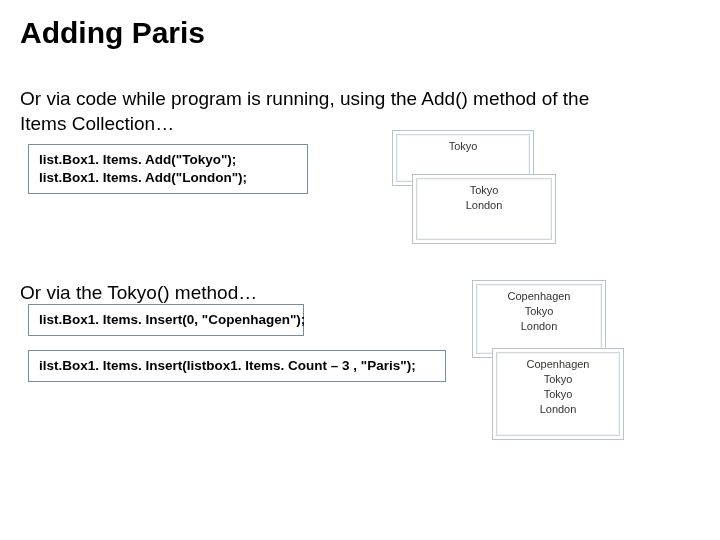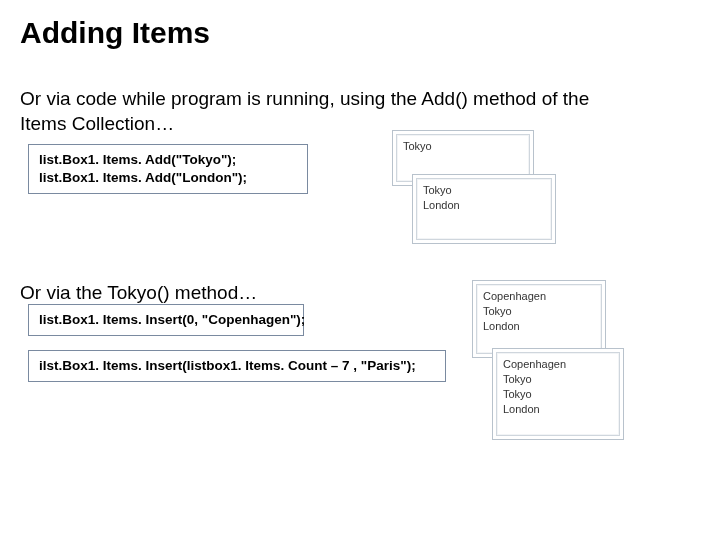--- a/index.html
+++ b/index.html
@@ -44,29 +44,30 @@
   .listbox-inner {
     border: 1px solid #cfd6dd;
     background: #fff;
     height: 100%;
     font-family: "Segoe UI", Arial, sans-serif;
     font-size: 11px;
     color: #333;
     padding: 4px 6px;
     line-height: 1.35;
     box-shadow: inset 0 0 0 1px #f2f4f6;
+    text-align: center;
   }
   .lb-item { white-space: nowrap; }
   #para1 { position: absolute; top: 62px; left: 0; width: 640px; }
   #para2 { position: absolute; top: 256px; left: 0; width: 640px; }
 </style>
 </head>
 <body>
 
-<div class="title">Adding Items</div>
+<div class="title">Adding Paris</div>
 
 <div id="para1" class="para">Or via code while program is running, using the Add() method of the Items Collection…</div>
 
 <div class="codebox" style="left:28px; top:144px; width:280px;">
   <div class="line">list.Box1. Items. Add("Tokyo");</div>
   <div class="line">list.Box1. Items. Add("London");</div>
 </div>
 
 <div class="listbox-outer" style="left:392px; top:130px; width:142px; height:56px;">
   <div class="listbox-inner">
@@ -89,21 +90,21 @@
 
 <div class="listbox-outer" style="left:472px; top:280px; width:134px; height:78px;">
   <div class="listbox-inner">
     <div class="lb-item">Copenhagen</div>
     <div class="lb-item">Tokyo</div>
     <div class="lb-item">London</div>
   </div>
 </div>
 
 <div class="codebox" style="left:28px; top:350px; width:418px;">
-  <div class="line">ilst.Box1. Items. Insert(listbox1. Items. Count – 7 , "Paris");</div>
+  <div class="line">ilst.Box1. Items. Insert(listbox1. Items. Count – 3 , "Paris");</div>
 </div>
 
 <div class="listbox-outer" style="left:492px; top:348px; width:132px; height:92px;">
   <div class="listbox-inner">
     <div class="lb-item">Copenhagen</div>
     <div class="lb-item">Tokyo</div>
     <div class="lb-item">Tokyo</div>
     <div class="lb-item">London</div>
   </div>
 </div>

